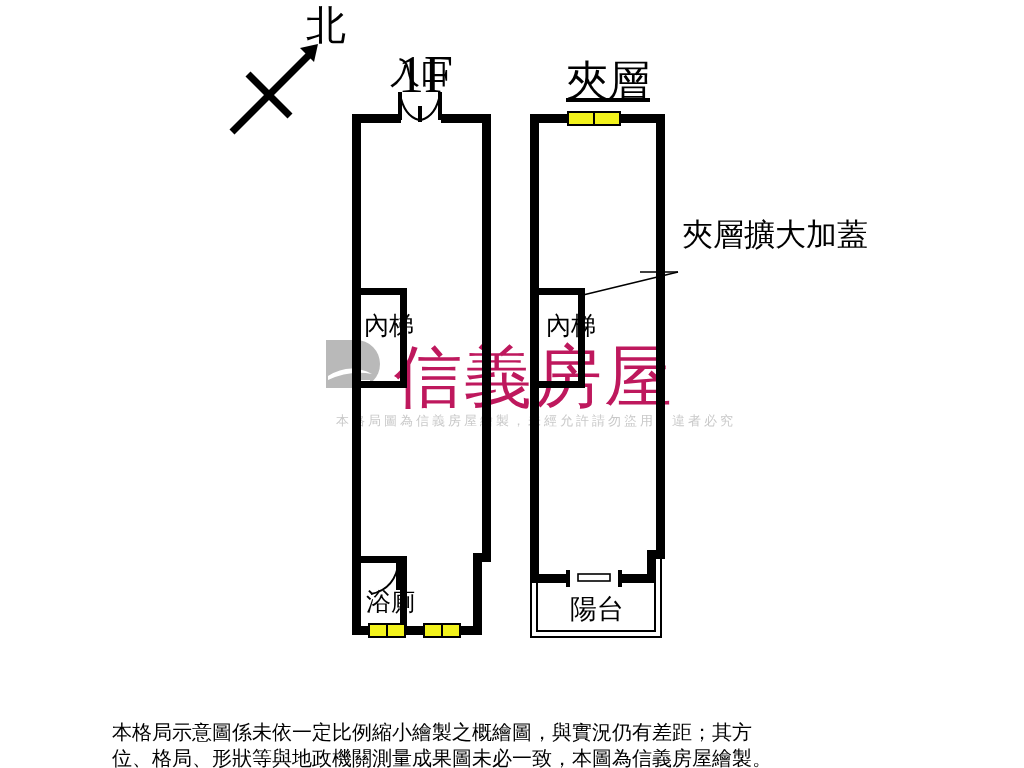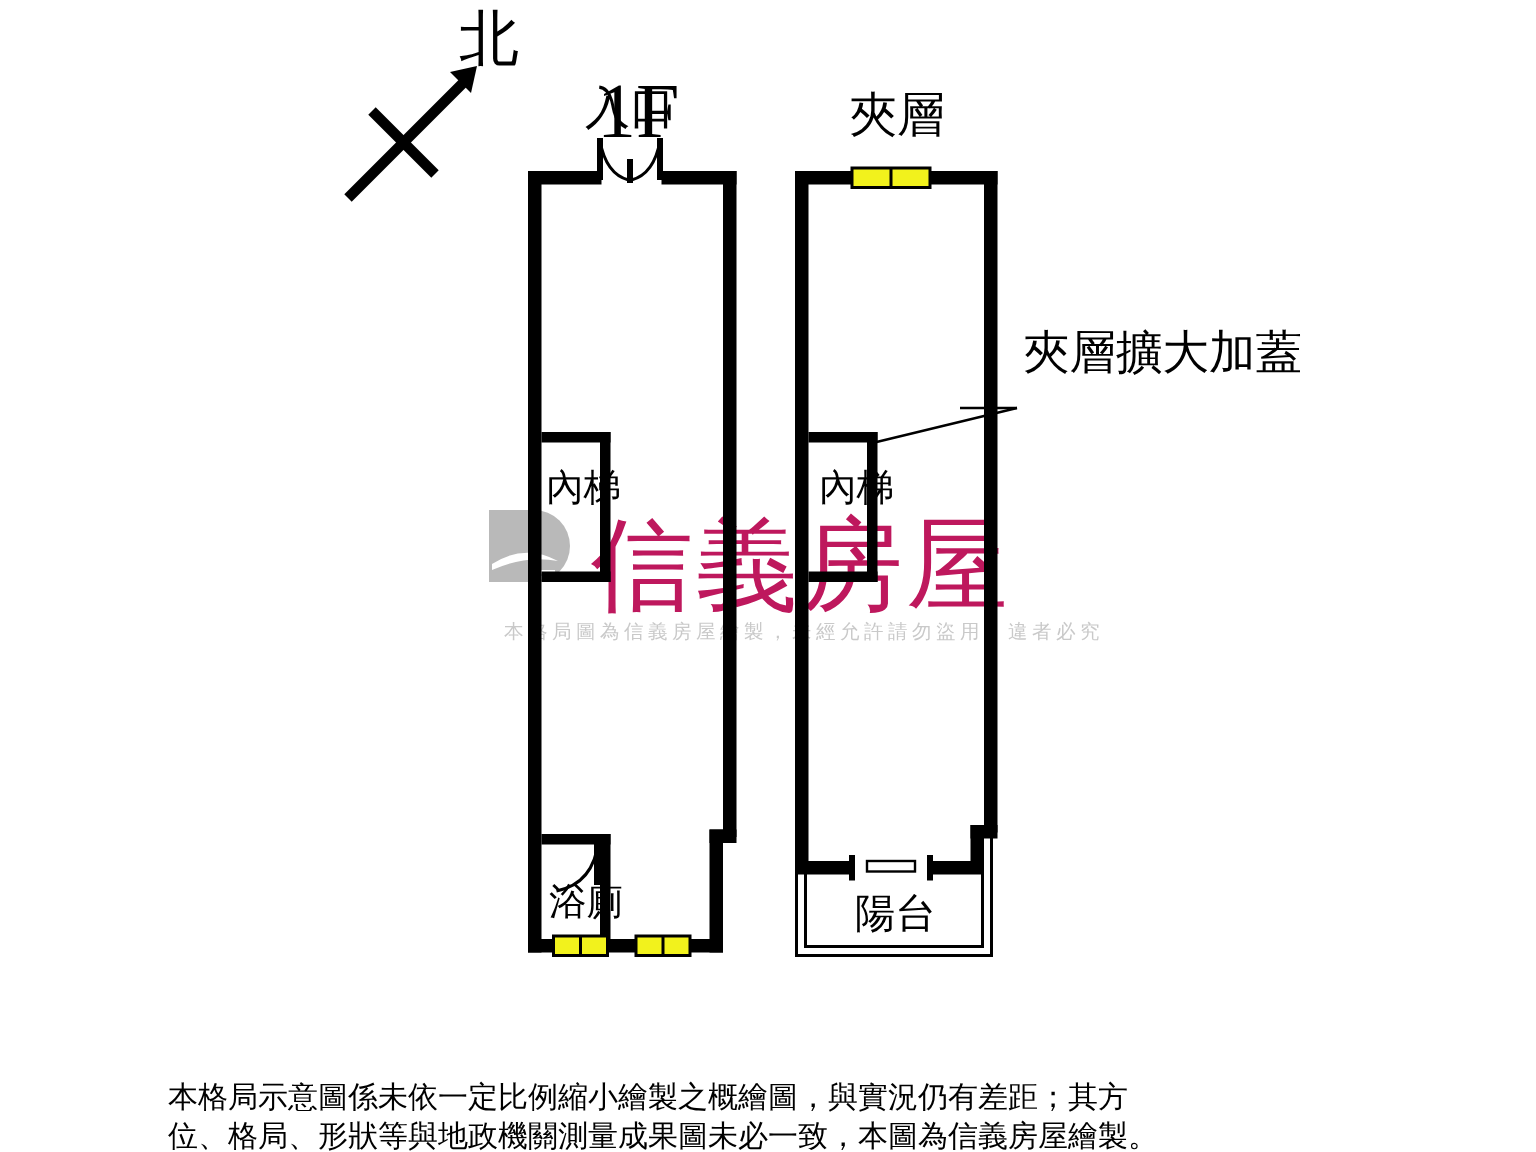--- a/index.html
+++ b/index.html
@@ -63,21 +63,21 @@
   
   .plan-label {
     position: absolute;
     font-family: "Liberation Serif", serif;
     white-space: nowrap;
     line-height: 1.02;
   }
   #label-north     { left: 306px; top: 6px;  font-size: 40px; }
   #label-floor     { left: 398px; top: 16px; font-size: 52px; margin-top: 32px; }
   #label-entrance  { left: 390px; top: 58px; font-size: 30px; }
-  #label-mezz      { left: 566px; top: 60px; font-size: 32px; }
+  #label-mezz      { left: 566px; top: 60px; font-size: 42px; text-decoration: underline; }
   #label-mezz-ext  {
     left: 682px; top: 218px; font-size: 31px;
     width: 76px; text-align: center; line-height: 1.08;
   }
   #label-stair-l {
     left: 364px; top: 312px; font-size: 25px;
     width: 26px; line-height: 1.14; text-align: center;
   }
   #label-stair-r {
     left: 546px; top: 312px; font-size: 25px;

